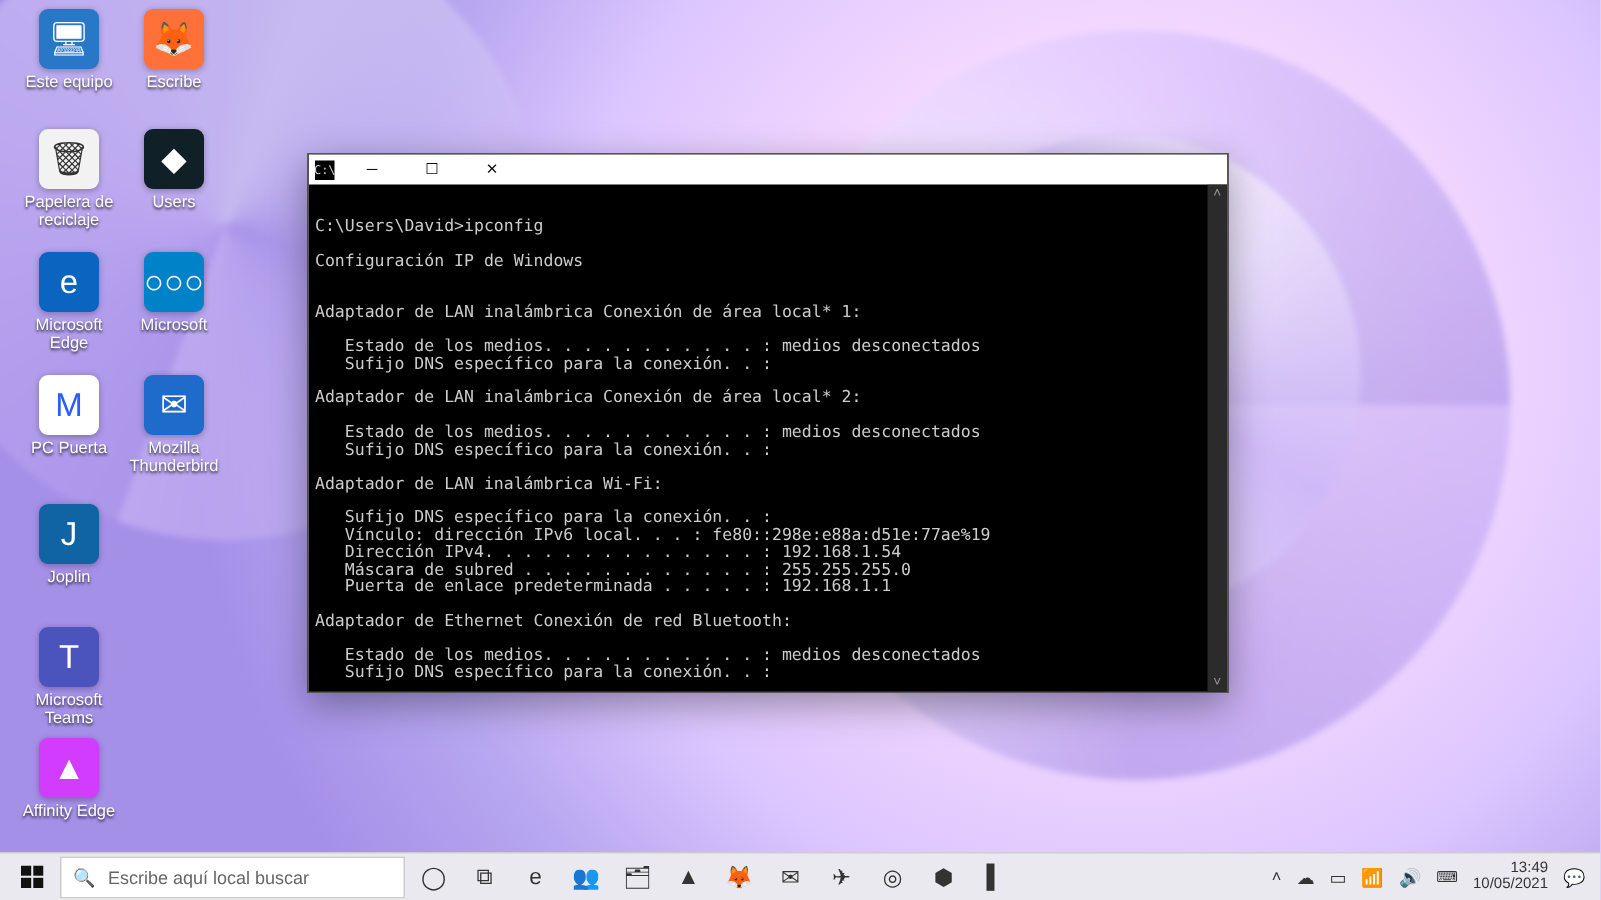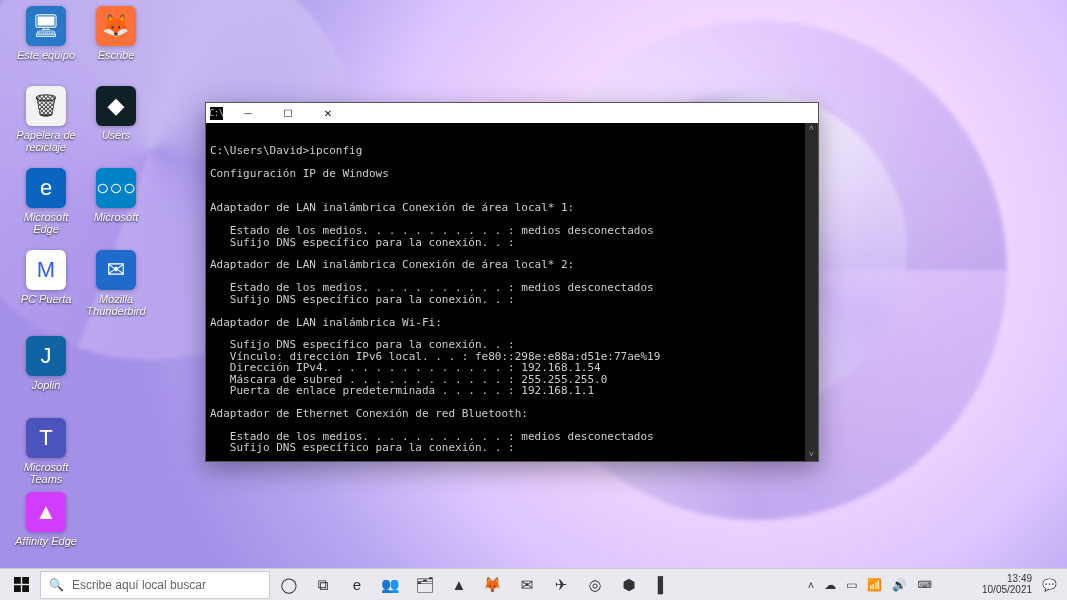--- a/index.html
+++ b/index.html
@@ -23,21 +23,21 @@
   .dicon {
     position:absolute; width:68px; text-align:center; cursor:pointer;
   }
   .dicon .box {
     width:40px; height:40px; margin:0 auto 3px; border-radius:6px;
     display:flex; align-items:center; justify-content:center; font-size:22px;
     background:#fff; color:#333; box-shadow: 0 1px 4px rgba(0,0,0,.28);
   }
   .dicon .lbl {
     font-size:11px; color:#fff; text-shadow: 0 1px 2px rgba(0,0,0,.85);
-    line-height:1.1; display:block;font-style:italic;
+    line-height:1.1; display:block;
   }
   
   #cmd {
     position:absolute; left:205px; top:102px; width:614px; height:360px;
     background:#000; border:1px solid #555; display:flex; flex-direction:column;
     box-shadow: 0 8px 24px rgba(0,0,0,.35);
   }
   #cmd .titlebar {
     height:20px; background:#fff; display:flex; align-items:center;
     font-size:11px; color:#222; padding-left:4px; user-select:none;
@@ -74,21 +74,21 @@
     border-radius:3px; cursor:pointer; font-size:15px; color:#333;
   }
   #searchbox {
     height:28px; width:230px; background:#fff; border:1px solid #ccc;
     display:flex; align-items:center; padding:0 8px; gap:8px; color:#666; font-size:12px;
   }
   #tray {
     margin-left:auto; display:flex; align-items:center; gap:10px;
     font-size:12px; color:#333; padding-right:6px;
   }
-  #tray .clk { text-align:right; font-size:10px; line-height:1.05;margin-left:40px; }
+  #tray .clk { text-align:right; font-size:10px; line-height:1.05; }
   .glyph { display:inline-block; }
   
   .c-pc     { background:#2878c7 !important; color:#fff !important; }
   .c-ff     { background:#ff7139 !important; color:#fff !important; }
   .c-bin    { background:#f2f2f2 !important; }
   .c-deepl  { background:#0f2027 !important; color:#fff !important; }
   .c-edge   { background:#0b64c0 !important; color:#fff !important; }
   .c-nc     { background:#0082c9 !important; color:#fff !important; }
   .c-pcm    { background:#ffffff !important; color:#2b5cff !important; }
   .c-tb     { background:#1f6bcc !important; color:#fff !important; }

